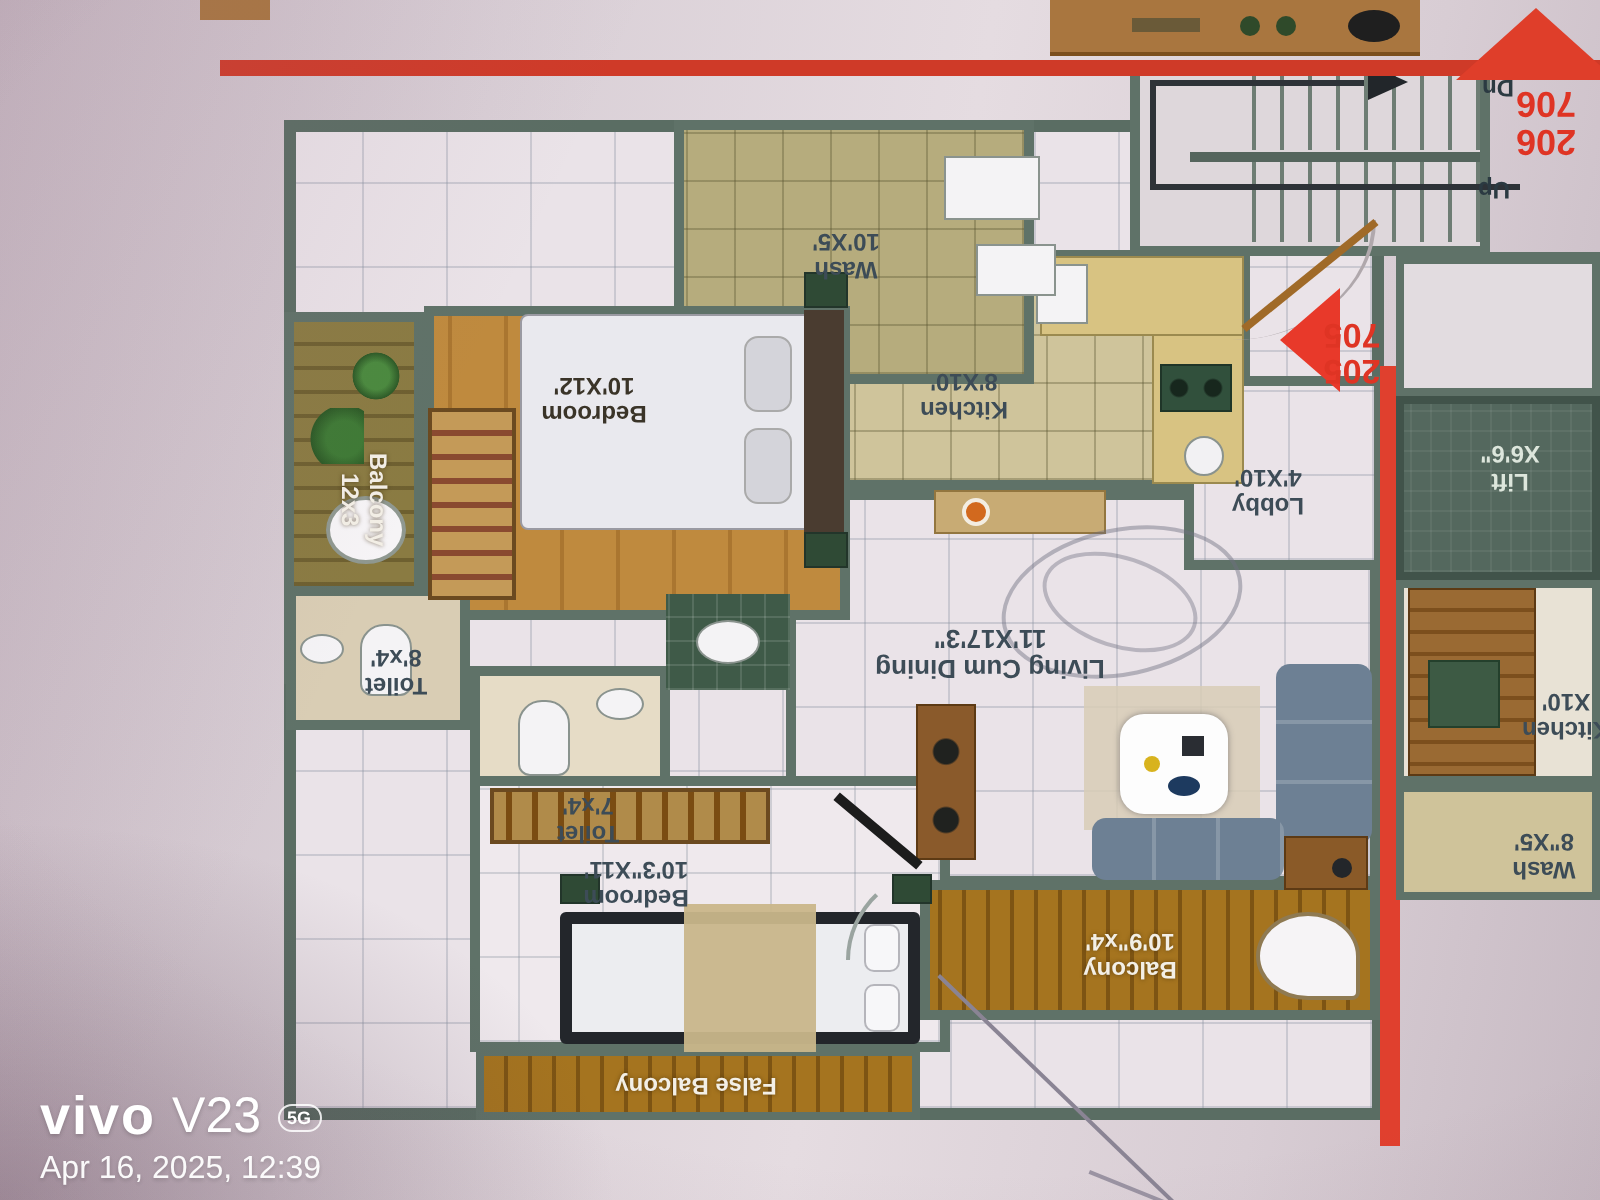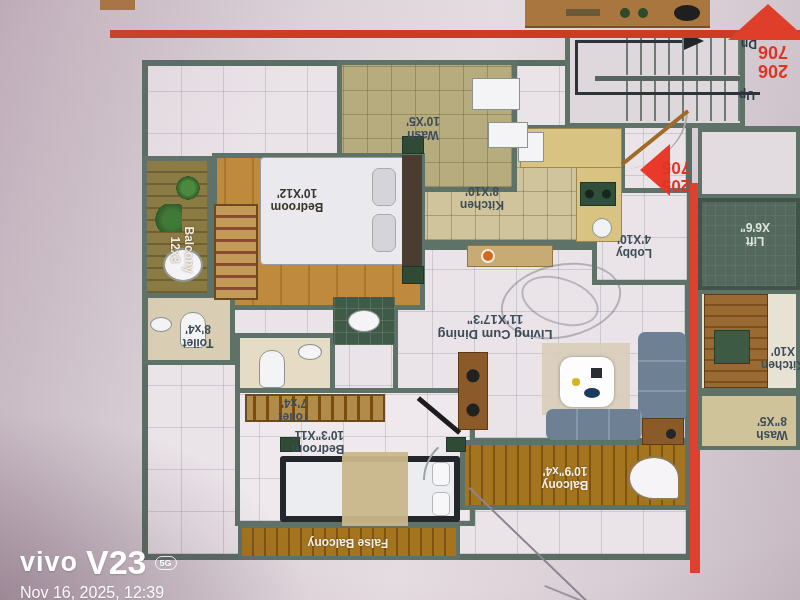--- a/index.html
+++ b/index.html
@@ -28,21 +28,21 @@
   .fixture{position:absolute;background:#f4f3f5;border:1px solid #8a938e;box-sizing:border-box;}
   .greenbox{position:absolute;background:#2f4a35;border:1px solid #22352a;}
   .vignette{position:absolute;inset:0;pointer-events:none;
     background:
       radial-gradient(135% 115% at 62% 38%, rgba(255,255,255,0) 52%, rgba(120,85,105,.16) 76%, rgba(90,58,82,.38) 100%),
       radial-gradient(55% 45% at 0% 100%, rgba(78,48,70,.35), rgba(78,48,70,0) 70%),
       linear-gradient(115deg, rgba(150,110,135,.18), rgba(255,255,255,0) 30%);}
   .wm{position:absolute;left:20px;top:543px;color:#fff;text-shadow:0 1px 2px rgba(0,0,0,.18);}
   .wm .row1{display:flex;align-items:center;gap:8px;}
   .wm .brand{font-size:27px;font-weight:700;letter-spacing:1px;}
-  .wm .model{font-size:34px;font-weight:700;}
+  .wm .model{font-size:25px;font-weight:400;}
   .wm .badge{font-size:9px;font-weight:700;border:1px solid rgba(255,255,255,.85);
              border-radius:7px;padding:0 4px;line-height:12px;}
   .wm .date{font-size:16px;margin-top:2px;opacity:.95;}
 </style>
 </head>
 <body>
 
 <div class="photo">
 
   <div class="rot">
@@ -229,15 +229,15 @@
   <div class="abs" style="left:545px;top:585px;width:70px;height:2px;background:#9a93a2;transform:rotate(22deg);transform-origin:left top;"></div>
 
   <div class="vignette"></div>
 
   <div class="wm">
     <div class="row1">
       <span class="brand">vivo</span>
       <span class="model">V23</span>
       <span class="badge">5G</span>
     </div>
-    <div class="date">Nov 16, 2025, 12:39</div>
+    <div class="date">Apr 16, 2025, 12:39</div>
   </div>
 </div>
 
 </body></html>

